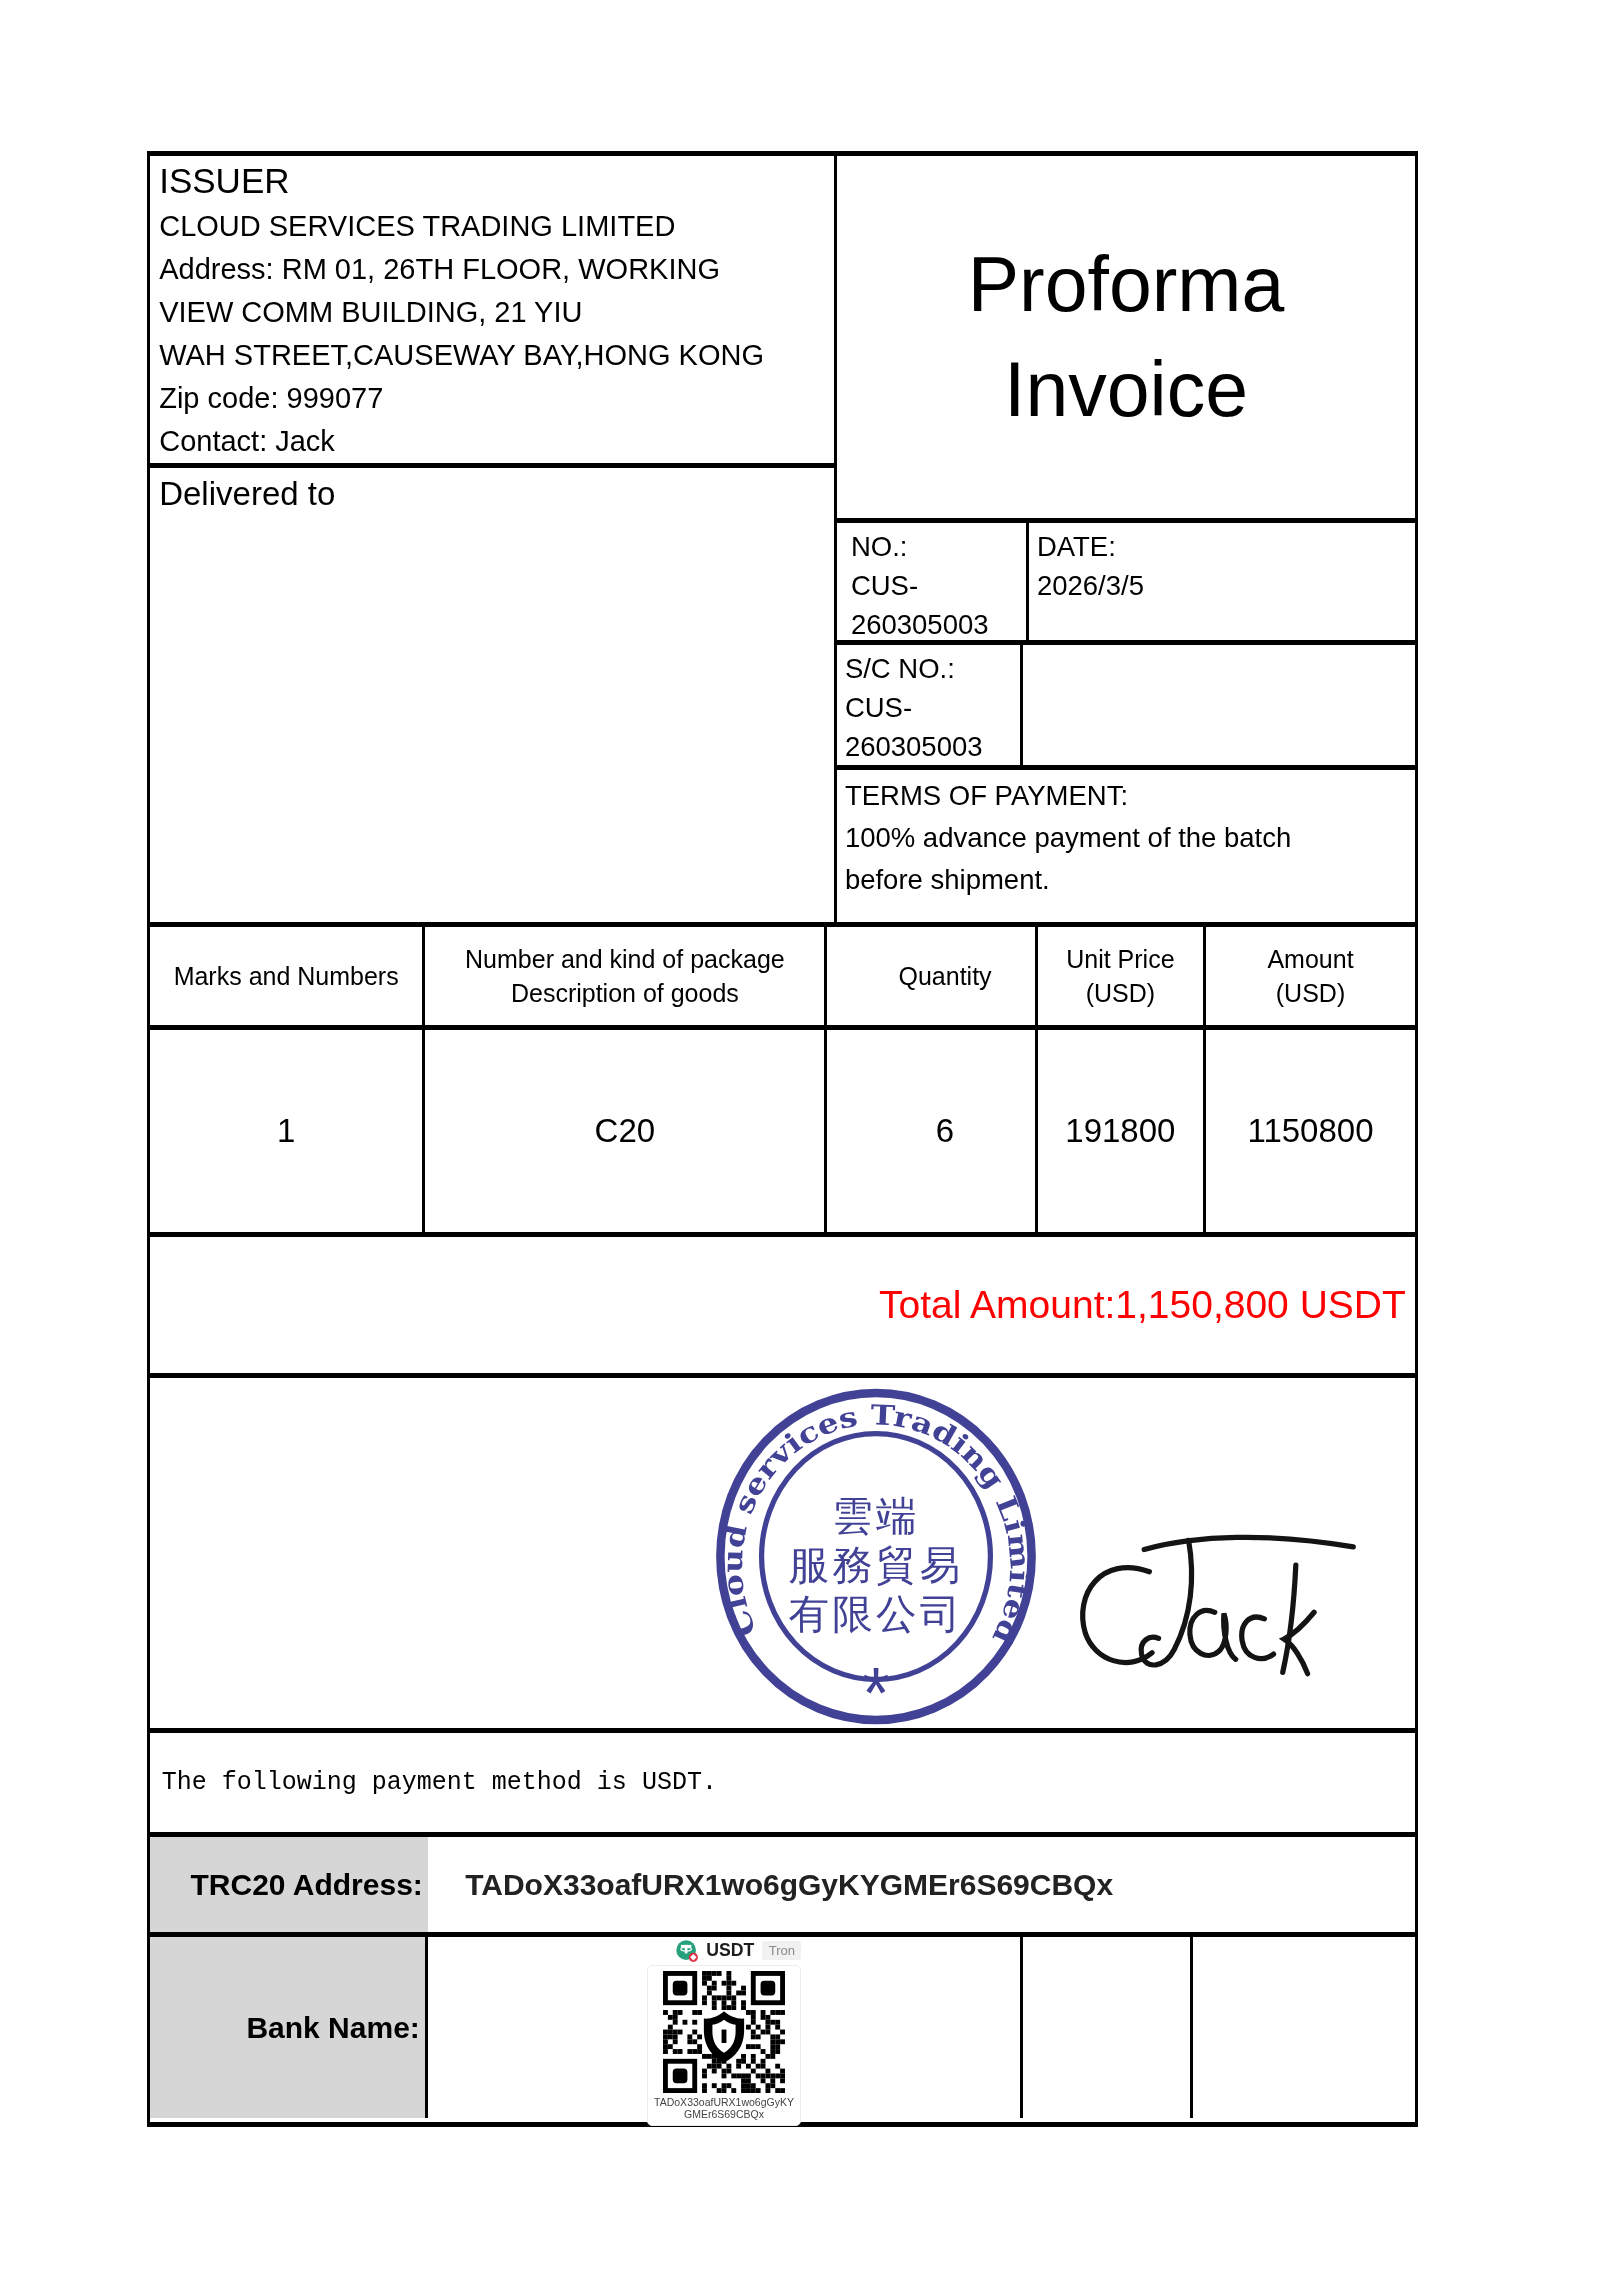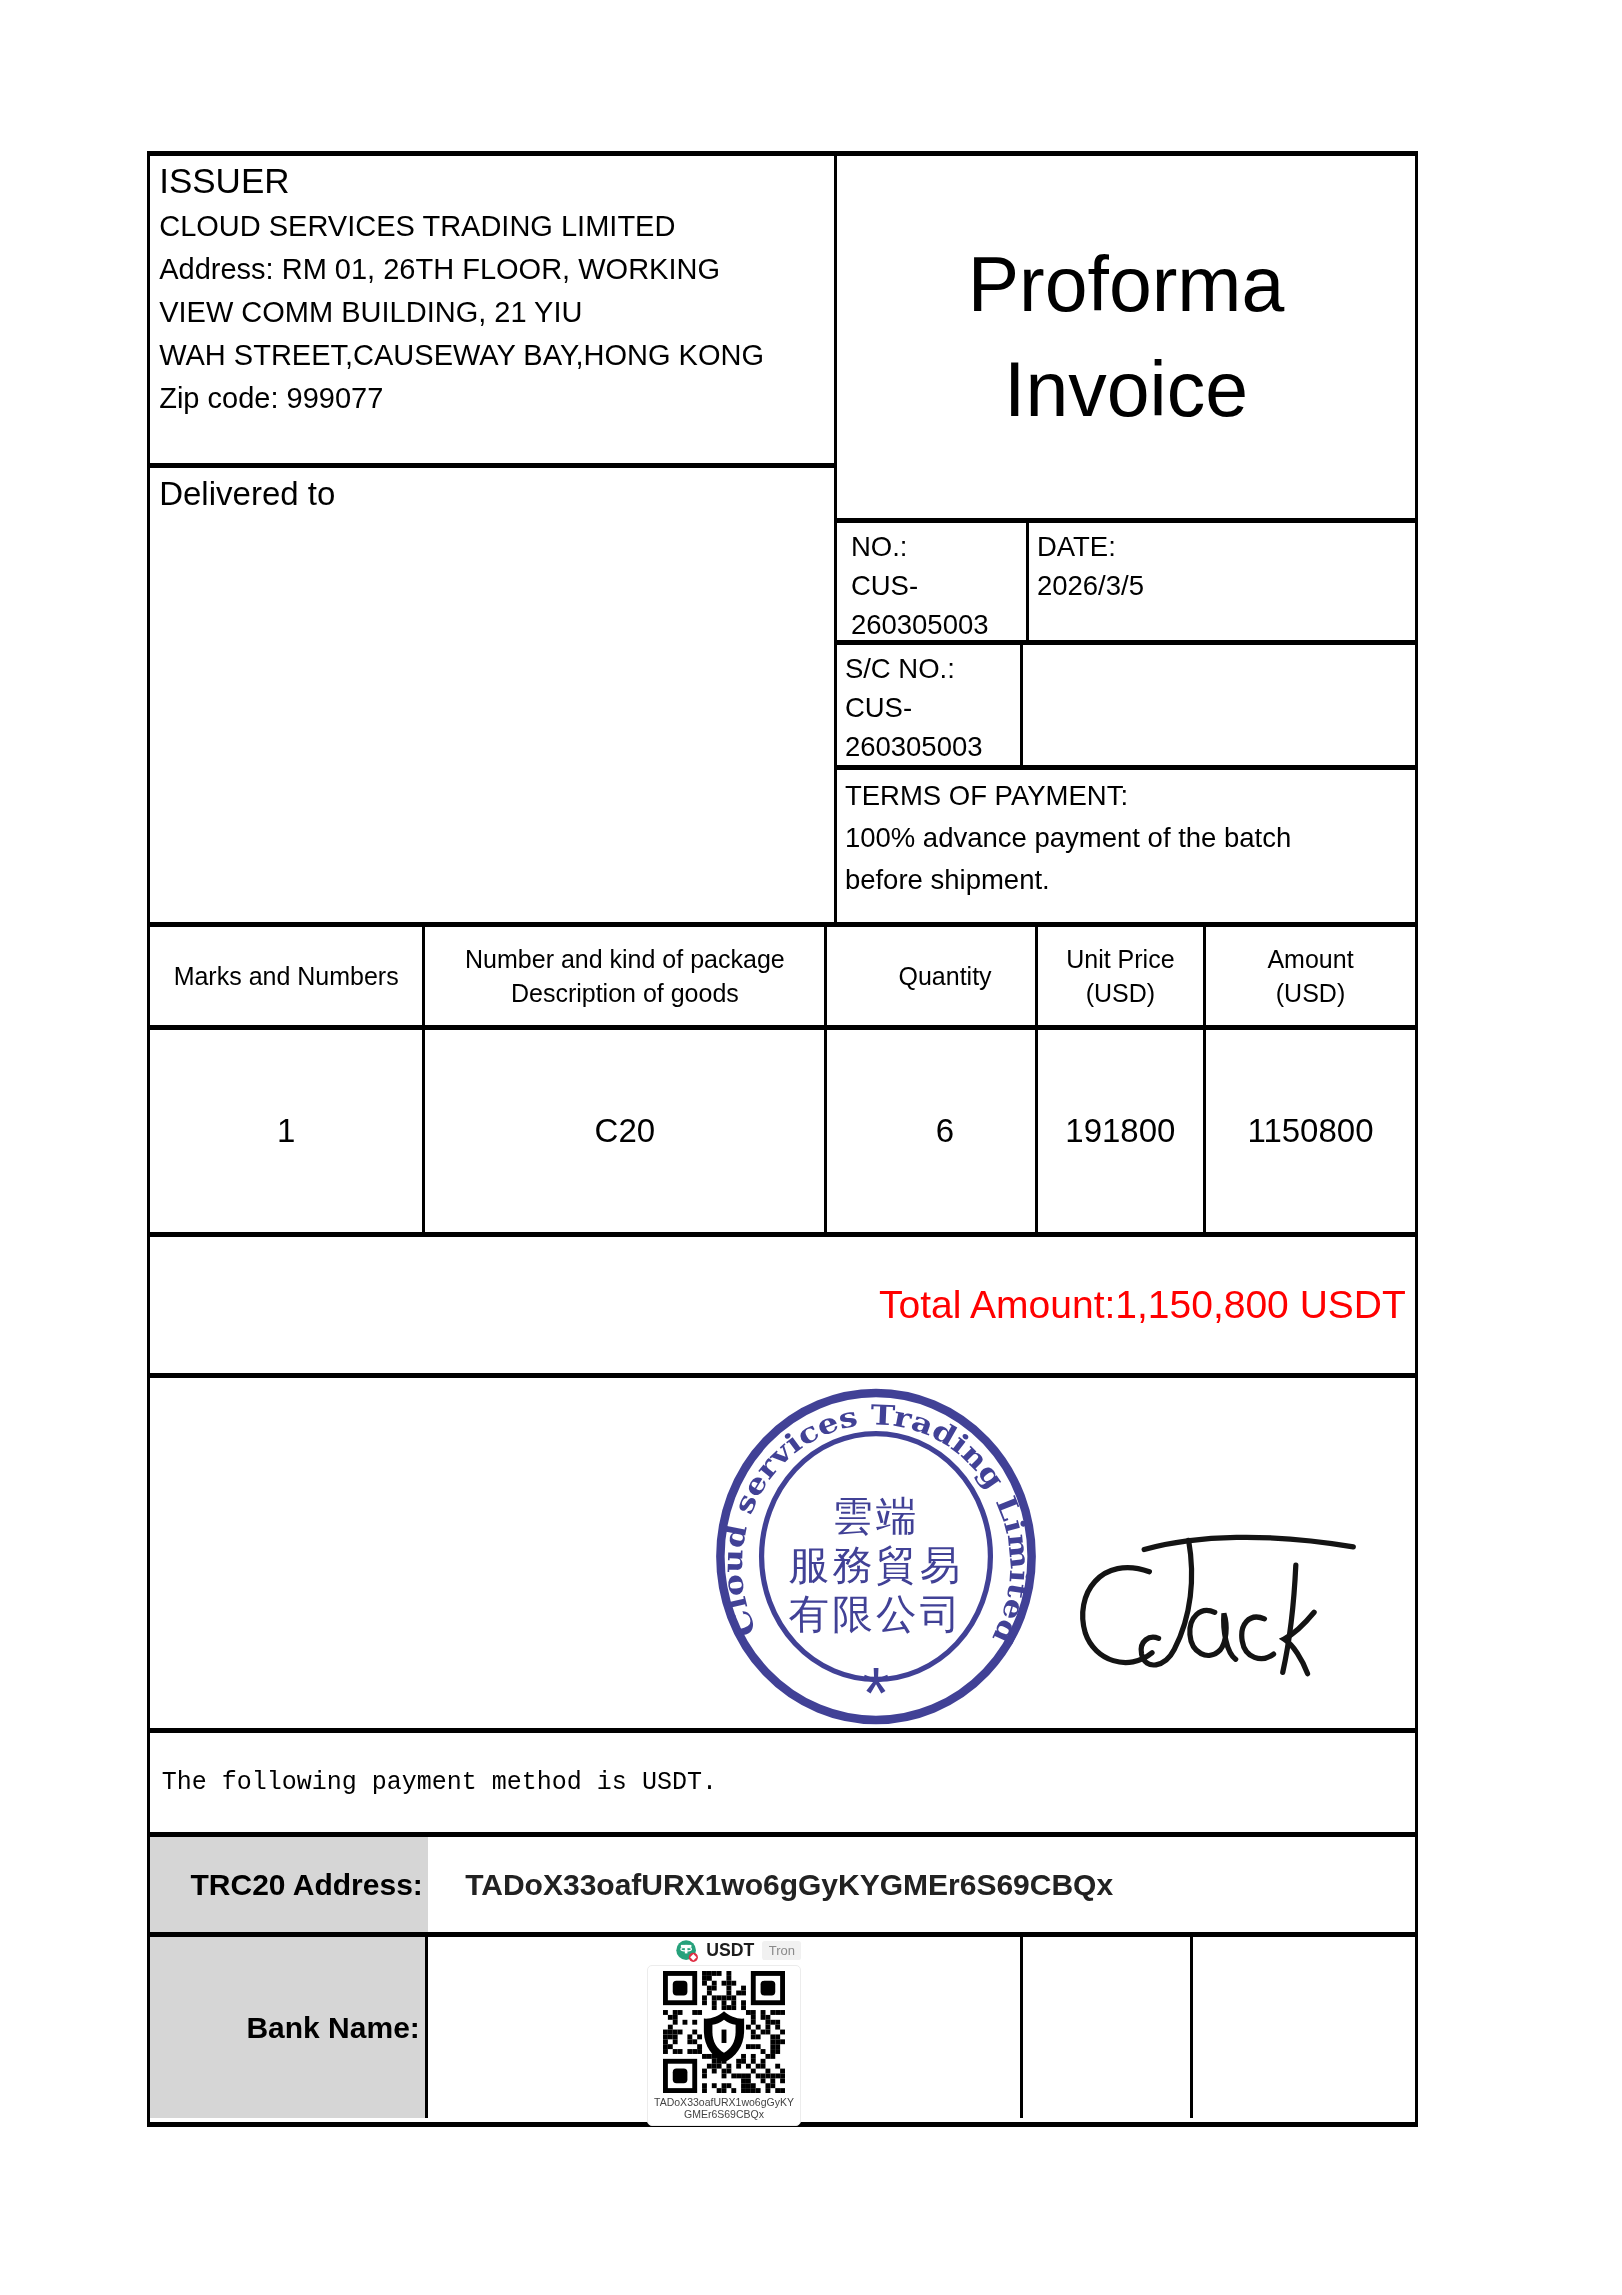--- a/index.html
+++ b/index.html
@@ -87,20 +87,21 @@
 
     <div class="top-section">
       <div class="left-col">
         <div class="issuer-cell">
           <div class="issuer-heading">ISSUER</div>
           <div class="issuer-line">CLOUD SERVICES TRADING LIMITED</div>
           <div class="issuer-line">Address: RM 01, 26TH FLOOR, WORKING</div>
           <div class="issuer-line">VIEW COMM BUILDING, 21 YIU</div>
           <div class="issuer-line">WAH STREET,CAUSEWAY BAY,HONG KONG</div>
           <div class="issuer-line">Zip code: 999077</div>
+          <div class="issuer-line">Contact: Jack</div>
         </div>
         <div class="delivered-cell">Delivered to</div>
       </div>
 
       <div class="right-col">
         <div class="title-cell">
           <div class="title-line">Proforma</div>
           <div class="title-line">Invoice</div>
         </div>
         <div class="meta-row no-date">

